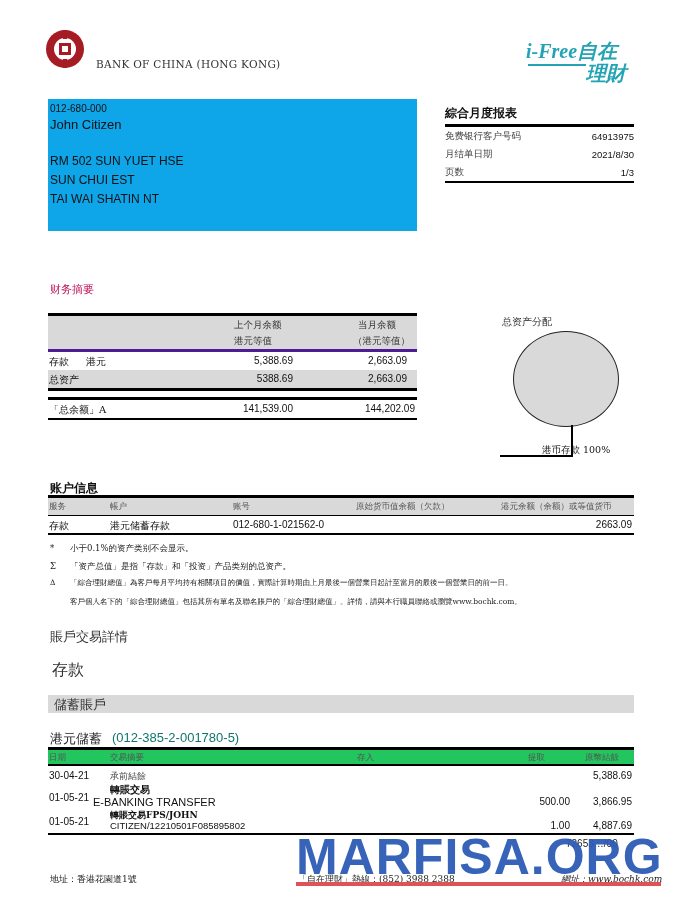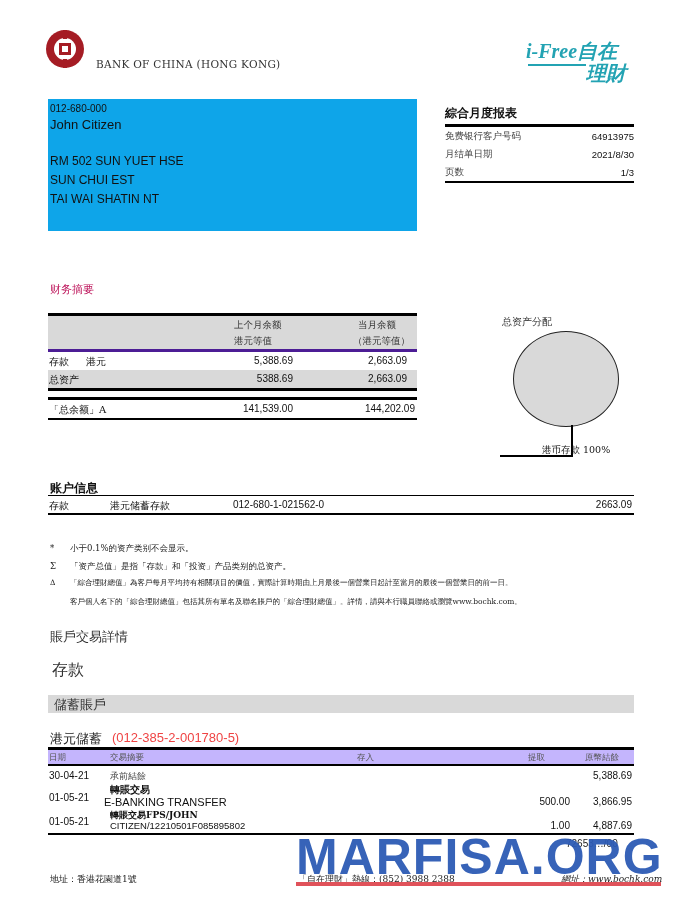--- a/index.html
+++ b/index.html
@@ -64,23 +64,23 @@
   
   .note { left: 50px; font-size: 8.5px; color: #222; white-space: nowrap; }
   .note .sym { display: inline-block; width: 20px; }
 
   .sec-tx { left: 50px; top: 628px; font-size: 13px; color: #333; }
   .sec-dep { left: 52px; top: 660px; font-size: 16px; color: #333; }
   .sav-bar { left: 48px; top: 695px; width: 586px; height: 18px; background: #d9d9d9; }
   .sav-bar span { position: absolute; left: 6px; top: 1px; font-size: 13px; color: #333; }
 
   .hkd-title { left: 50px; top: 730px; font-size: 13px; color: #222; }
-  .hkd-acct { left: 112px; top: 730px; font-size: 13px; color: #ef4444; }
+  .hkd-acct { left: 112px; top: 730px; font-size: 13px; color: #0f766e; }
   .tx-table { left: 48px; top: 747px; width: 586px; }
-  .tx-head { background: #c4b5fd; border-top: 3px solid #000; border-bottom: 2px solid #000; height: 14px; position: relative; font-size: 8.5px; color: #555; }
+  .tx-head { background: #22c55e; border-top: 3px solid #000; border-bottom: 2px solid #000; height: 14px; position: relative; font-size: 8.5px; color: #555; }
   .tx-head span { position: absolute; top: 2px; }
   .tx-row { position: relative; font-size: 10px; }
   .tx-row span { position: absolute; }
   .tx-end { border-bottom: 2px solid #000; }
 
   .footer { top: 873px; font-size: 9px; color: #222; white-space: nowrap; }
 
   .wm { left: 296px; top: 832px; font-size: 50px; font-weight: bold; color: #2d5bb5; letter-spacing: 1px; white-space: nowrap; line-height: 50px; opacity: 0.95; }
   .wm-line { left: 296px; top: 882px; width: 365px; height: 4px; background: #e0525a; }
 </style>
@@ -155,20 +155,27 @@
 </div>
 
 <div class="abs pie-title serif">总资产分配</div>
 <div class="abs pie"></div>
 <div class="abs pie-leader-v"></div>
 <div class="abs pie-leader-h"></div>
 <div class="abs pie-label serif">港币存款 100%</div>
 
 <div class="abs ai-title">账户信息</div>
 <div class="abs ai-table">
+  <div class="ai-head serif">
+    <span style="left:1px;">服务</span>
+    <span style="left:62px;">帳户</span>
+    <span style="left:185px;">账号</span>
+    <span style="left:308px;">原始货币值余额（欠款）</span>
+    <span style="left:453px;">港元余额（余额）或等值货币</span>
+  </div>
   <div class="ai-row">
     <span class="serif" style="left:1px;">存款</span>
     <span class="serif" style="left:62px;font-family:Liberation Serif, serif;">港元储蓄存款</span>
     <span style="left:185px;">012-680-1-021562-0</span>
     <span style="right:2px;">2663.09</span>
   </div>
 </div>
 
 <div class="abs note serif" style="top:543px;">
   <span class="sym">*</span><span>小于0.1%的资产类别不会显示。</span>
@@ -201,21 +208,21 @@
     <span style="left:537px;">原幣結餘</span>
   </div>
   <div class="tx-row" style="height:17px;">
     <span style="left:1px; top:4px;">30-04-21</span>
     <span class="serif" style="left:62px; top:4px; font-size:9px; color:#444;">承前結餘</span>
     <span style="right:2px; top:4px;">5,388.69</span>
   </div>
   <div class="tx-row" style="height:24px;">
     <span style="left:1px; top:9px;">01-05-21</span>
     <span class="serif" style="left:62px; top:0px; font-weight:bold;">轉賬交易</span>
-    <span style="left:56px; top:13px; font-size:11px;">E-BANKING TRANSFER</span>
+    <span style="left:45px; top:13px; font-size:11px;">E-BANKING TRANSFER</span>
     <span style="right:64px; top:13px;">500.00</span>
     <span style="right:2px; top:13px;">3,866.95</span>
   </div>
   <div class="tx-row tx-end" style="height:26px;">
     <span style="left:1px; top:9px;">01-05-21</span>
     <span class="serif" style="left:62px; top:2px; font-size:9px; font-weight:bold;">轉賬交易FPS/JOHN</span>
     <span style="left:62px; top:13px; font-size:9.5px;">CITIZEN/12210501F085895802</span>
     <span style="right:64px; top:13px;">1.00</span>
     <span style="right:2px; top:13px;">4,887.69</span>
   </div>

